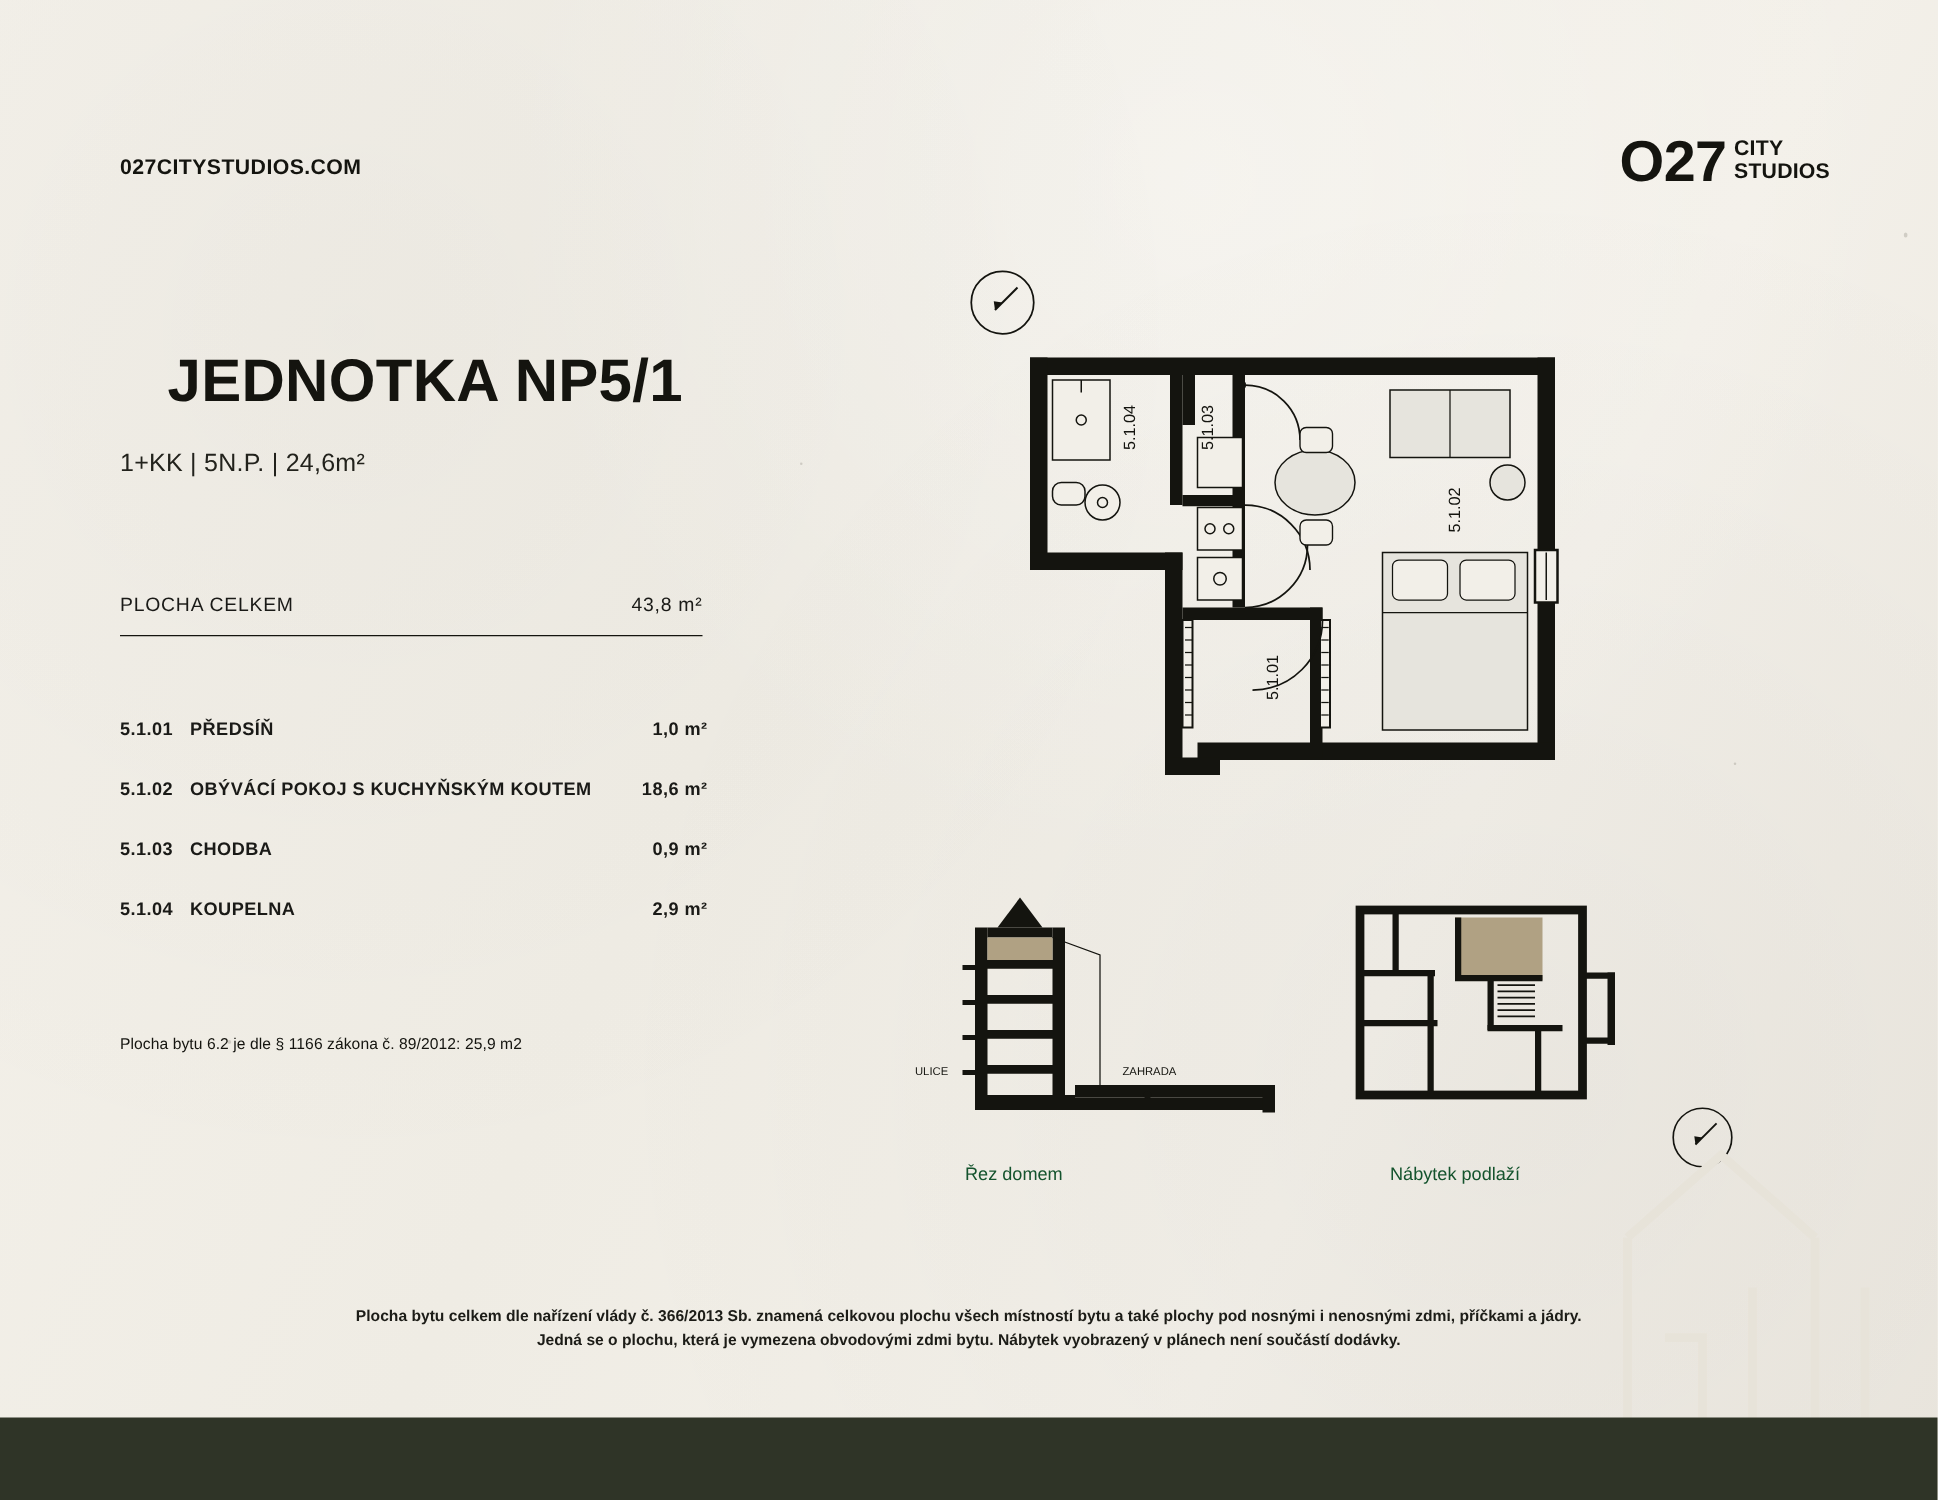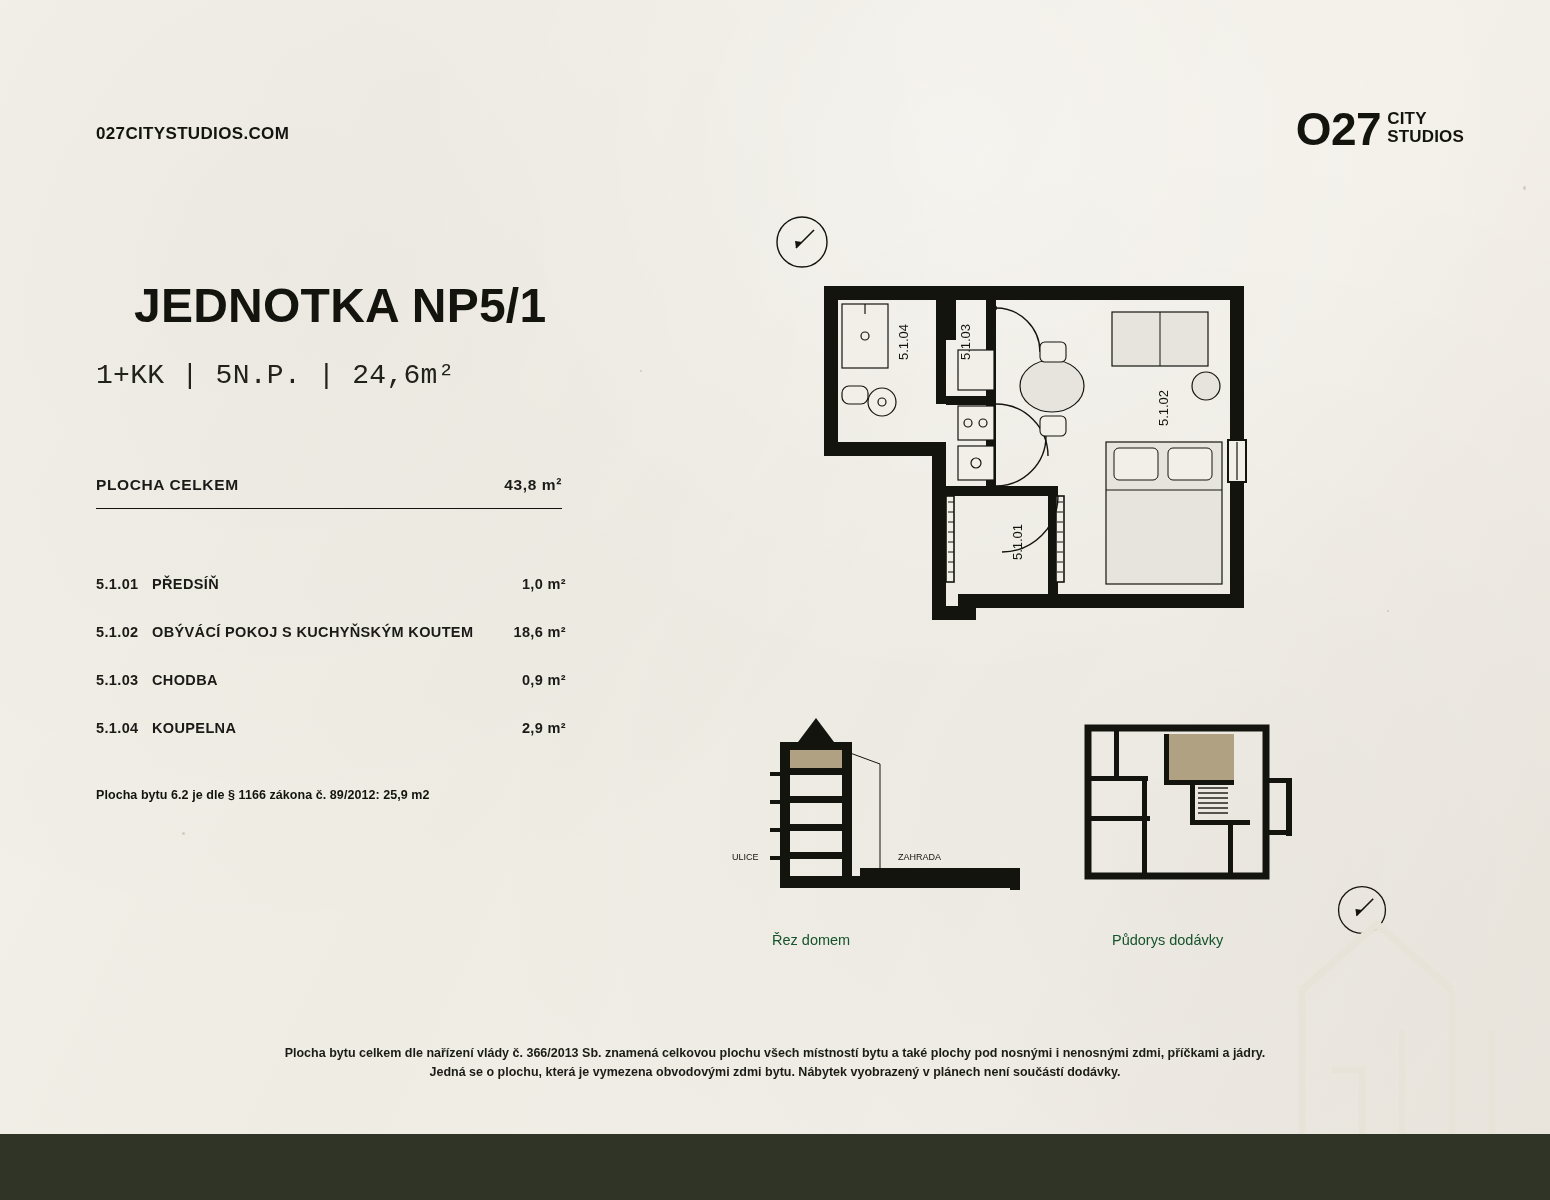--- a/index.html
+++ b/index.html
@@ -76,36 +76,35 @@
     font-size: 48px;
     font-weight: bold;
     letter-spacing: 0.005em;
     color: #14140f;
     margin-left: 38px;
   }
   .subtitle {
     position: absolute;
     left: 96px;
     top: 360px;
-    font-size: 28px;
+    font-size: 20px;
     letter-spacing: 0.01em;
     color: #22221c;
-    font-family: Liberation Mono, monospace;
   }
   .totals {
     position: absolute;
     left: 96px;
     top: 476px;
     width: 466px;
   }
   .total-row {
     display: flex;
     justify-content: space-between;
     font-size: 15.5px;
-    font-weight: bold;
+    font-weight: normal;
     letter-spacing: 0.04em;
   }
   .rule {
     border-bottom: 1.6px solid #14140f;
     margin-top: 14px;
   }
   .rooms {
     position: absolute;
     left: 96px;
     top: 544px;
@@ -127,23 +126,23 @@
     flex: 1 1 auto;
   }
   .room-area {
     flex: 0 0 auto;
     text-align: right;
     white-space: nowrap;
   }
   .legal-small {
     position: absolute;
     left: 96px;
-    top: 788px;
+    top: 828px;
     font-size: 12.5px;
-    font-weight: bold;
+    font-weight: normal;
     letter-spacing: 0.005em;
     color: #14140f;
   }
 
   
   .footnote {
     position: absolute;
     left: 0;
     right: 0;
     top: 1044px;
@@ -413,21 +412,21 @@
     <line x1="120" y1="70" x2="150" y2="70"></line>
     <line x1="120" y1="75" x2="150" y2="75"></line>
     <line x1="120" y1="80" x2="150" y2="80"></line>
     <line x1="120" y1="85" x2="150" y2="85"></line>
     <line x1="120" y1="90" x2="150" y2="90"></line>
     <line x1="120" y1="95" x2="150" y2="95"></line>
   </g>
 </svg>
 
 <div class="caption caption-1">Řez domem</div>
-<div class="caption caption-2">Půdorys dodávky</div>
+<div class="caption caption-2">Nábytek podlaží</div>
 
 <div class="footnote">
   <div>Plocha bytu celkem dle nařízení vlády č. 366/2013 Sb. znamená celkovou plochu všech místností bytu a také plochy pod nosnými i nenosnými zdmi, příčkami a jádry.</div>
   <div>Jedná se o plochu, která je vymezena obvodovými zdmi bytu. Nábytek vyobrazený v plánech není součástí dodávky.</div>
 </div>
 
 <svg class="watermark" viewBox="0 0 230 310">
   <g fill="none" stroke="#e7e3d9" stroke-width="7">
     <path d="M10,100 L10,270 L70,270 L70,180 L40,180"></path>
     <path d="M10,100 L85,34 L160,100"></path>

